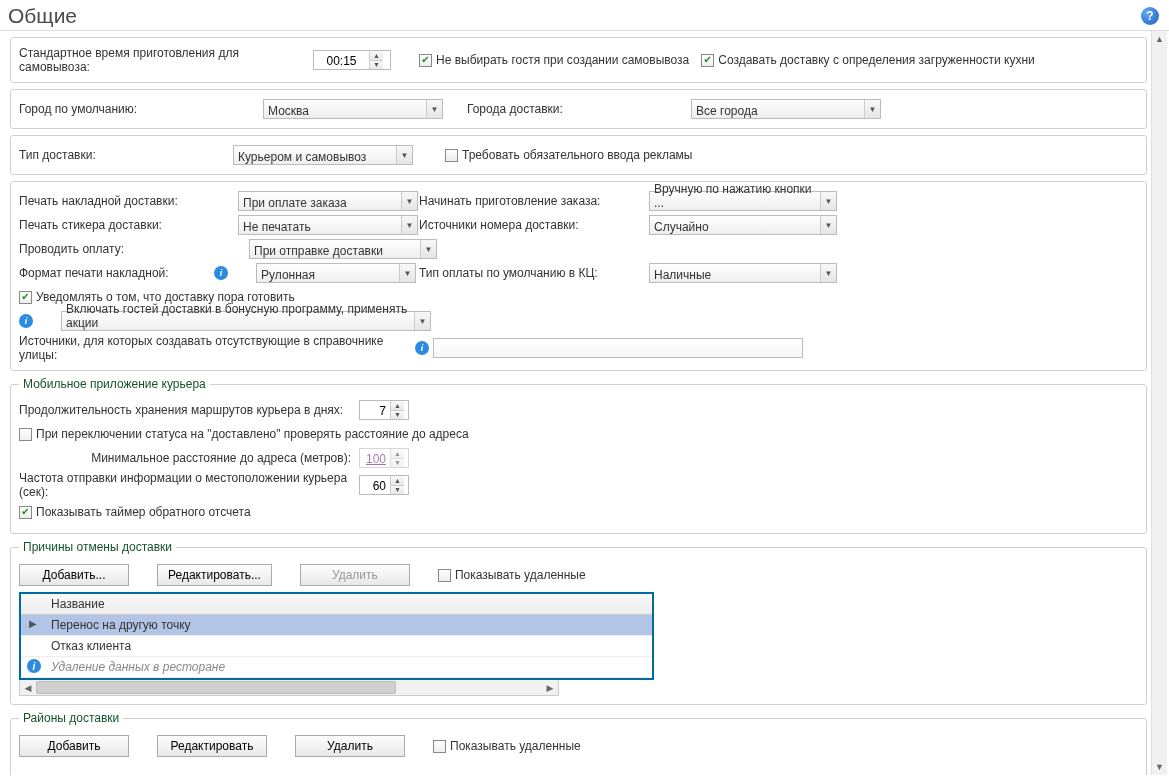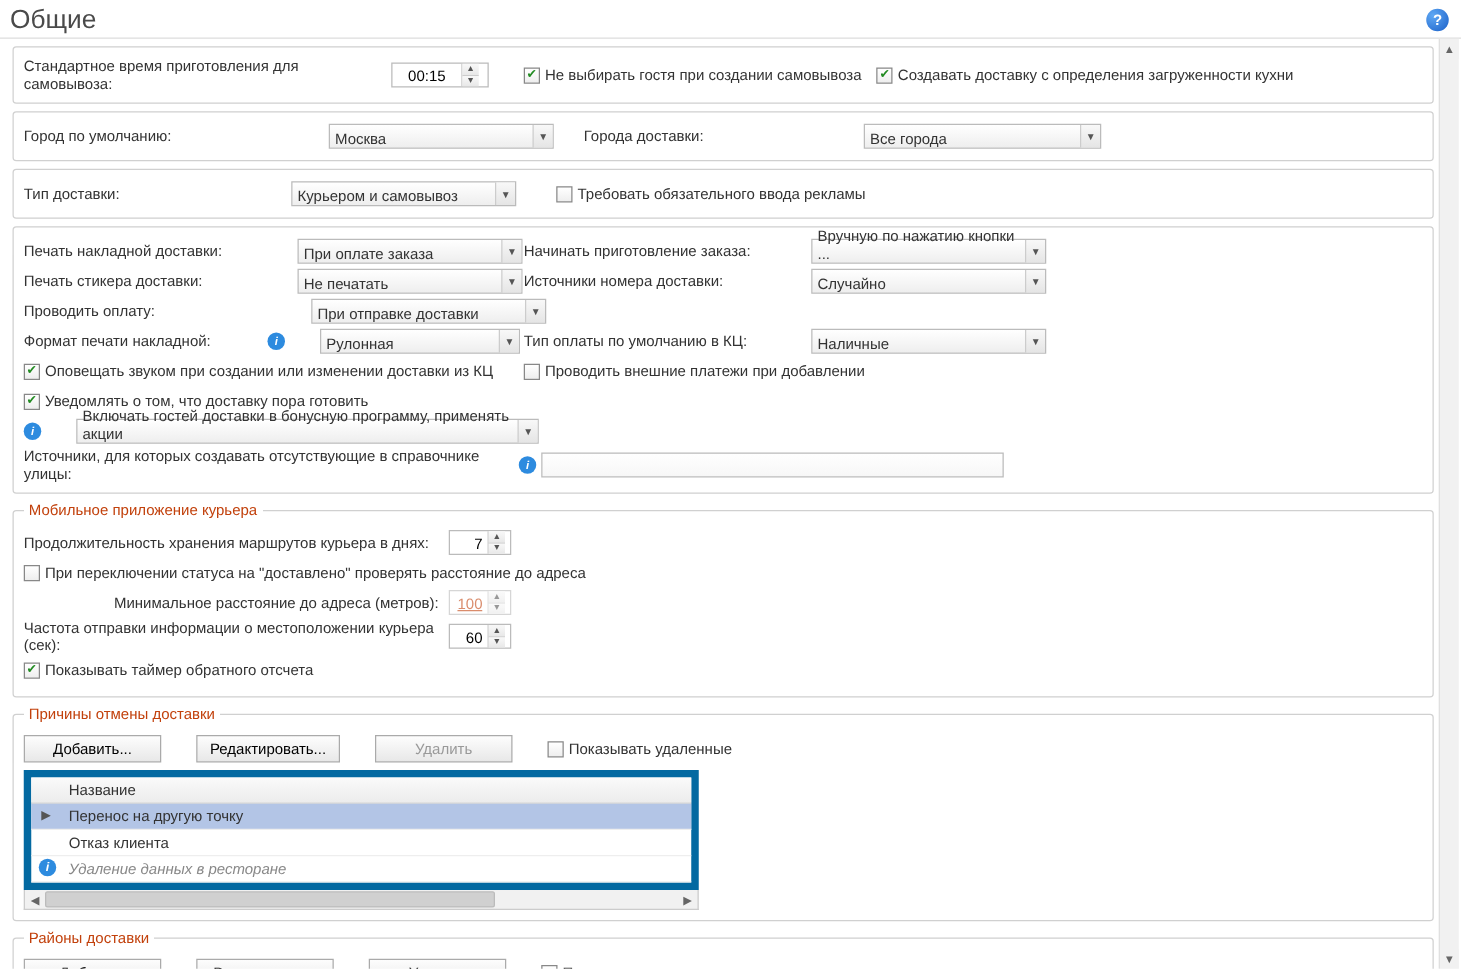--- a/index.html
+++ b/index.html
@@ -183,21 +183,21 @@
   }
   .cb-box.checked::after { content: "✔"; color: #228b22; font-size:10px; line-height:1;}
   fieldset {
     border: 1px solid #d0d0d0;
     border-radius: 3px;
     margin: 6px 0;
     padding: 6px 8px 8px;
   }
   legend {
     font-size: 12px;
-    color: #c2410c;
+    color: #14532d;
     padding: 0 4px;
   }
   .btn {
     min-width: 110px;
     height: 22px;
     border: 1px solid #aaa;
     background: linear-gradient(#fdfdfd,#e8e8e8);
     font-family: inherit;
     font-size: 12px;
     cursor: pointer;
@@ -207,22 +207,22 @@
     color: #999;
     cursor: default;
   }
   .btnrow {
     display: flex;
     gap: 28px;
     align-items: center;
     margin: 4px 0 6px;
   }
   .grid {
-    border: 6px solid #0369a1;
-    width: 540px;
+    border: 2px solid #0369a1;
+    width: 635px;
   }
   .grid-header {
     background: linear-gradient(#fafafa,#ececec);
     border-bottom: 1px solid #ccc;
     padding: 3px 6px 3px 30px;
     font-size: 12px;
   }
   .grid-row {
     padding: 3px 6px 3px 30px;
     border-bottom: 1px solid #eee;
@@ -437,34 +437,20 @@
         <div class="cell col-right">
           <span class="lbl" style="width:206px">Тип оплаты по умолчанию в КЦ:</span>
           <div class="select" style="width:188px">
               <span>Наличные</span>
               <span class="caret">▼</span>
             </div>
         </div>
       </div>
 
       <div class="row">
-        <div class="cell col-left">
-          <label class="checkbox">
-            <span class="cb-box checked"></span>
-            <span class="lbl">Оповещать звуком при создании или изменении доставки из КЦ</span>
-          </label>
-        </div>
-        <div class="cell col-right">
-          <label class="checkbox">
-            <span class="cb-box"></span>
-            <span class="lbl">Проводить внешние платежи при добавлении</span>
-          </label>
-        </div>
-      </div>
-      <div class="row">
         <label class="checkbox">
           <span class="cb-box checked"></span>
           <span class="lbl">Уведомлять о том, что доставку пора готовить</span>
         </label>
       </div>
 
       <div class="row">
         <span class="info-icon">i</span>
         <div class="select w370">
             <span>Включать гостей доставки в бонусную программу, применять акции</span>
@@ -493,21 +479,21 @@
       </div>
       <div class="row">
         <label class="checkbox">
           <span class="cb-box"></span>
           <span class="lbl">При переключении статуса на "доставлено" проверять расстояние до адреса</span>
         </label>
       </div>
       <div class="row">
         <span class="lbl" style="width:340px;text-align:right;padding-right:8px">Минимальное расстояние до адреса (метров):</span>
         <div class="spinner w60" style="opacity:0.6">
-          <input type="text" style="width: 30px; color: #c2410c; text-decoration: underline;" disabled="" value="100">
+          <input type="text" style="width: 30px; color: #701a75; text-decoration: underline;" disabled="" value="100">
           <div class="arrows">
               <span>▲</span>
               <span>▼</span>
             </div>
         </div>
       </div>
       <div class="row">
         <span class="lbl" style="width:340px">Частота отправки информации о местоположении курьера (сек):</span>
         <div class="spinner w60">
           <input type="text" style="width: 30px;" value="60">

